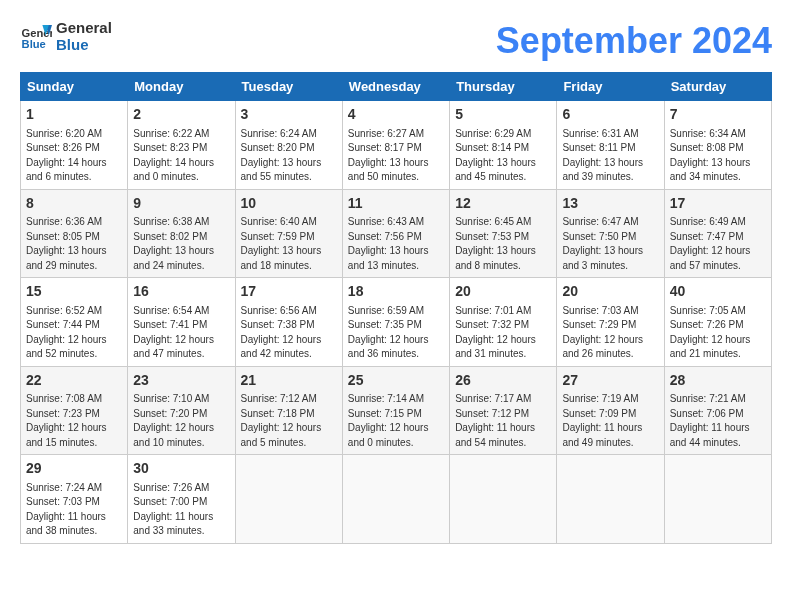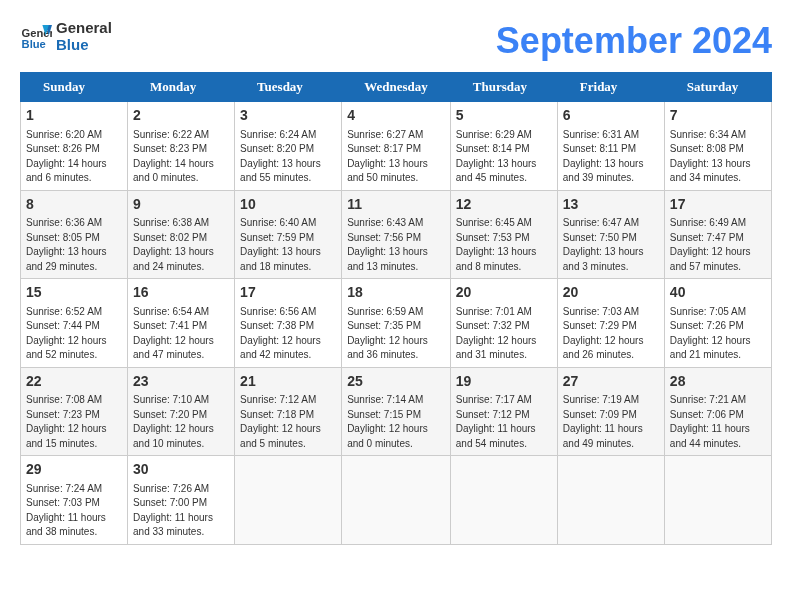--- a/index.html
+++ b/index.html
@@ -39,26 +39,25 @@
       font-weight: normal;
     }
     .calendar {
       width: 100%;
       border-collapse: collapse;
       font-size: 11px;
     }
     .calendar th {
       background: #1a6bb5;
       color: #fff;
-      padding: 6px 22px;
+      padding: 6px 6px;
       text-align: left;
       font-size: 13px;
       font-weight: bold;
       border: 1px solid #1a6bb5;
-      font-family: Liberation Serif, serif;
     }
     .calendar td {
       border: 1px solid #ccc;
       vertical-align: top;
       padding: 4px 5px;
       height: 80px;
       width: 107px;
       color: #333;
       line-height: 1.4;
     }
@@ -218,21 +217,21 @@
         </td>
         <td>
           <span class="day-num">21</span>
           <div class="day-info">Sunrise: 7:12 AM<br>Sunset: 7:18 PM<br>Daylight: 12 hours and 5 minutes.</div>
         </td>
         <td>
           <span class="day-num">25</span>
           <div class="day-info">Sunrise: 7:14 AM<br>Sunset: 7:15 PM<br>Daylight: 12 hours and 0 minutes.</div>
         </td>
         <td>
-          <span class="day-num">19</span>
+          <span class="day-num">26</span>
           <div class="day-info">Sunrise: 7:17 AM<br>Sunset: 7:12 PM<br>Daylight: 11 hours and 54 minutes.</div>
         </td>
         <td>
           <span class="day-num">27</span>
           <div class="day-info">Sunrise: 7:19 AM<br>Sunset: 7:09 PM<br>Daylight: 11 hours and 49 minutes.</div>
         </td>
         <td>
           <span class="day-num">28</span>
           <div class="day-info">Sunrise: 7:21 AM<br>Sunset: 7:06 PM<br>Daylight: 11 hours and 44 minutes.</div>
         </td>

